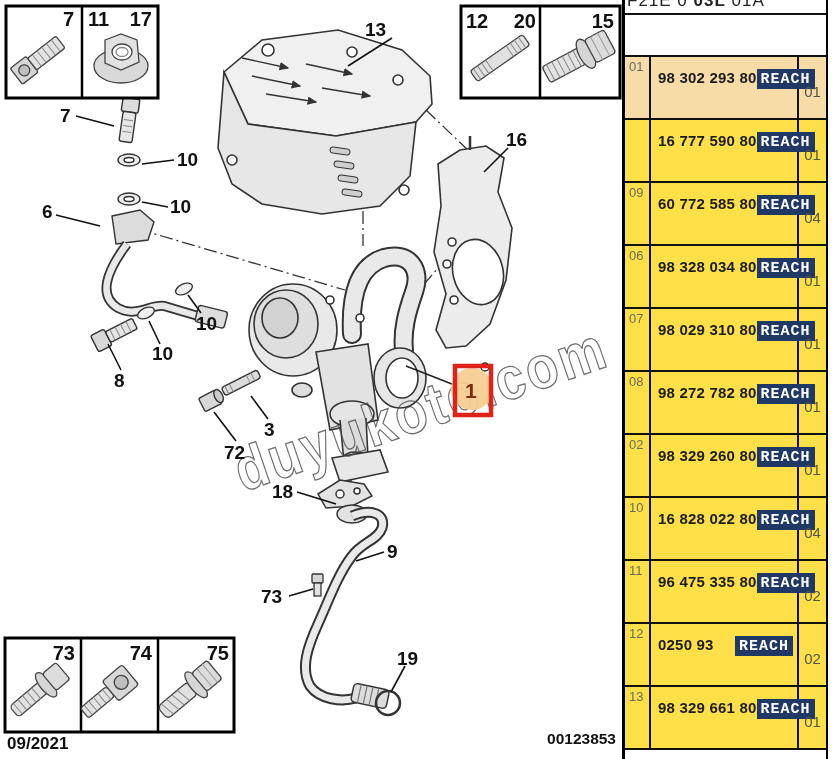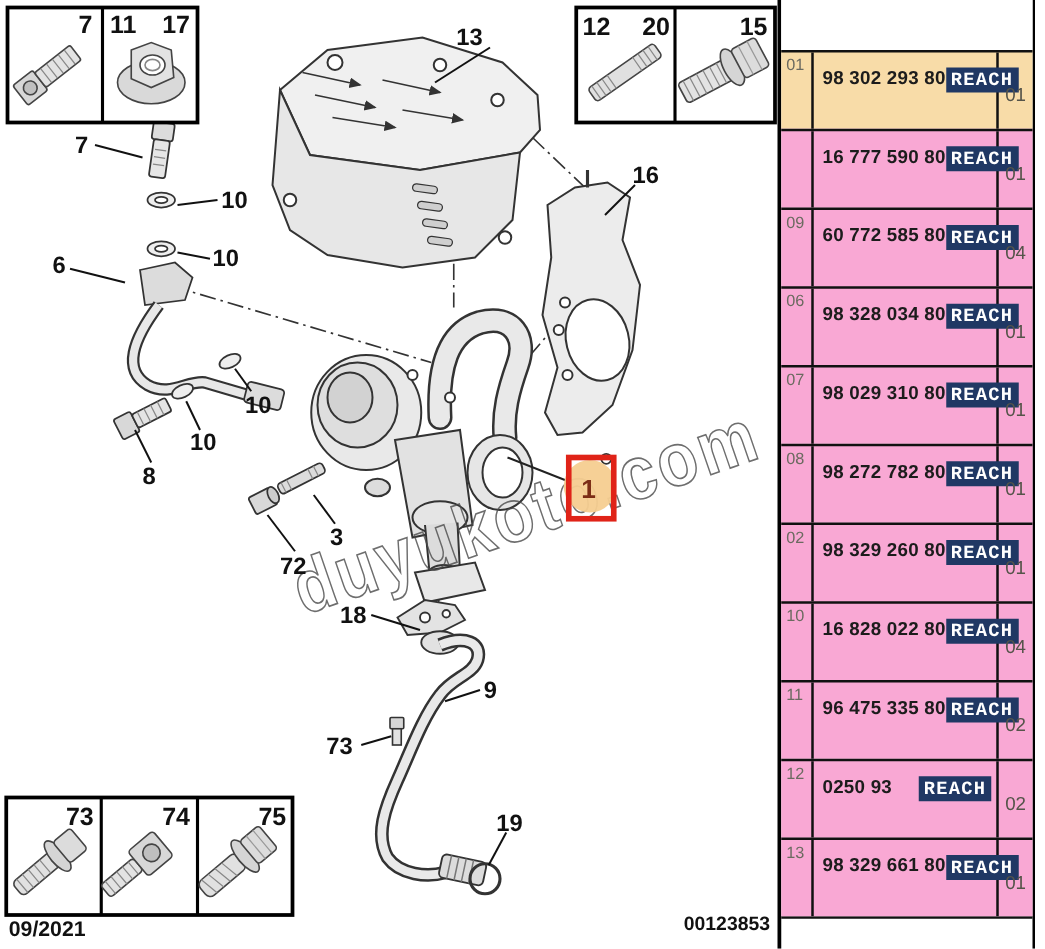--- a/index.html
+++ b/index.html
@@ -9,21 +9,21 @@
   .diagram-wrap{position:absolute;left:0;top:0;width:622px;height:759px;}
   svg text{font-family:"Liberation Sans",sans-serif;}
   
   .right-panel{position:absolute;left:622px;top:0;width:206px;height:759px;
                border-left:3px solid #000;border-right:2px solid #000;box-sizing:border-box;background:#fff;}
   .code-header{height:13px;overflow:hidden;position:relative;border-bottom:2px solid #111;}
   .code-header .code{position:absolute;left:2px;top:-9px;font-size:17px;letter-spacing:1px;color:#222;white-space:nowrap;}
   .code b{font-weight:bold;}
   .gap-row{height:40px;background:#fff;}
   .rows{border-bottom:2px solid #111;}
-  .row{height:61px;border-top:2px solid #111;display:grid;grid-template-columns:26px 1fr 27px;background:#f9a8d4;}
+  .row{height:61px;border-top:2px solid #111;display:grid;grid-template-columns:26px 1fr 27px;background:#fde047;}
   .row.hl{background:#F8DCA8;}
   .cell-idx{border-right:2px solid #111;font-size:13px;color:#6b6a60;padding:2px 0 0 4px;}
   .cell-part{border-right:2px solid #111;display:flex;align-items:flex-start;padding:12px 4px 0 7px;min-width:0;}
   .pn{font-weight:bold;font-size:15px;color:#1c1c1c;white-space:nowrap;letter-spacing:.2px;}
   .reach{margin-left:auto;background:#203864;color:#fff;font-size:15px;font-weight:bold;
          padding:3px 4px 2px 4px;letter-spacing:1px;line-height:1;flex:none;cursor:pointer;font-family:Liberation Mono, monospace;}
   .cell-qty{display:flex;align-items:center;justify-content:center;font-size:15px;color:#55544a;padding-top:8px;}
 </style>
 </head>
 <body>
@@ -267,20 +267,23 @@
       <text x="229" y="660" text-anchor="end">75</text>
     </g>
   </g>
 
   <text x="7" y="749" font-size="17" font-weight="bold" fill="#111">09/2021</text>
   <text x="616" y="744" text-anchor="end" font-size="15.5" font-weight="bold" fill="#111">00123853</text>
 </svg>
 </div>
 
 <div class="right-panel">
+  <div class="code-header">
+    <span class="code"><span>F21E 0 </span><b>03L</b><span> 01A</span></span>
+  </div>
   <div class="gap-row"></div>
   <div class="rows">
 
     <div class="row hl">
       <div class="cell-idx">01</div>
       <div class="cell-part">
           <span class="pn">98 302 293 80</span>
           <span class="reach">REACH</span>
         </div>
       <div class="cell-qty">01</div>

